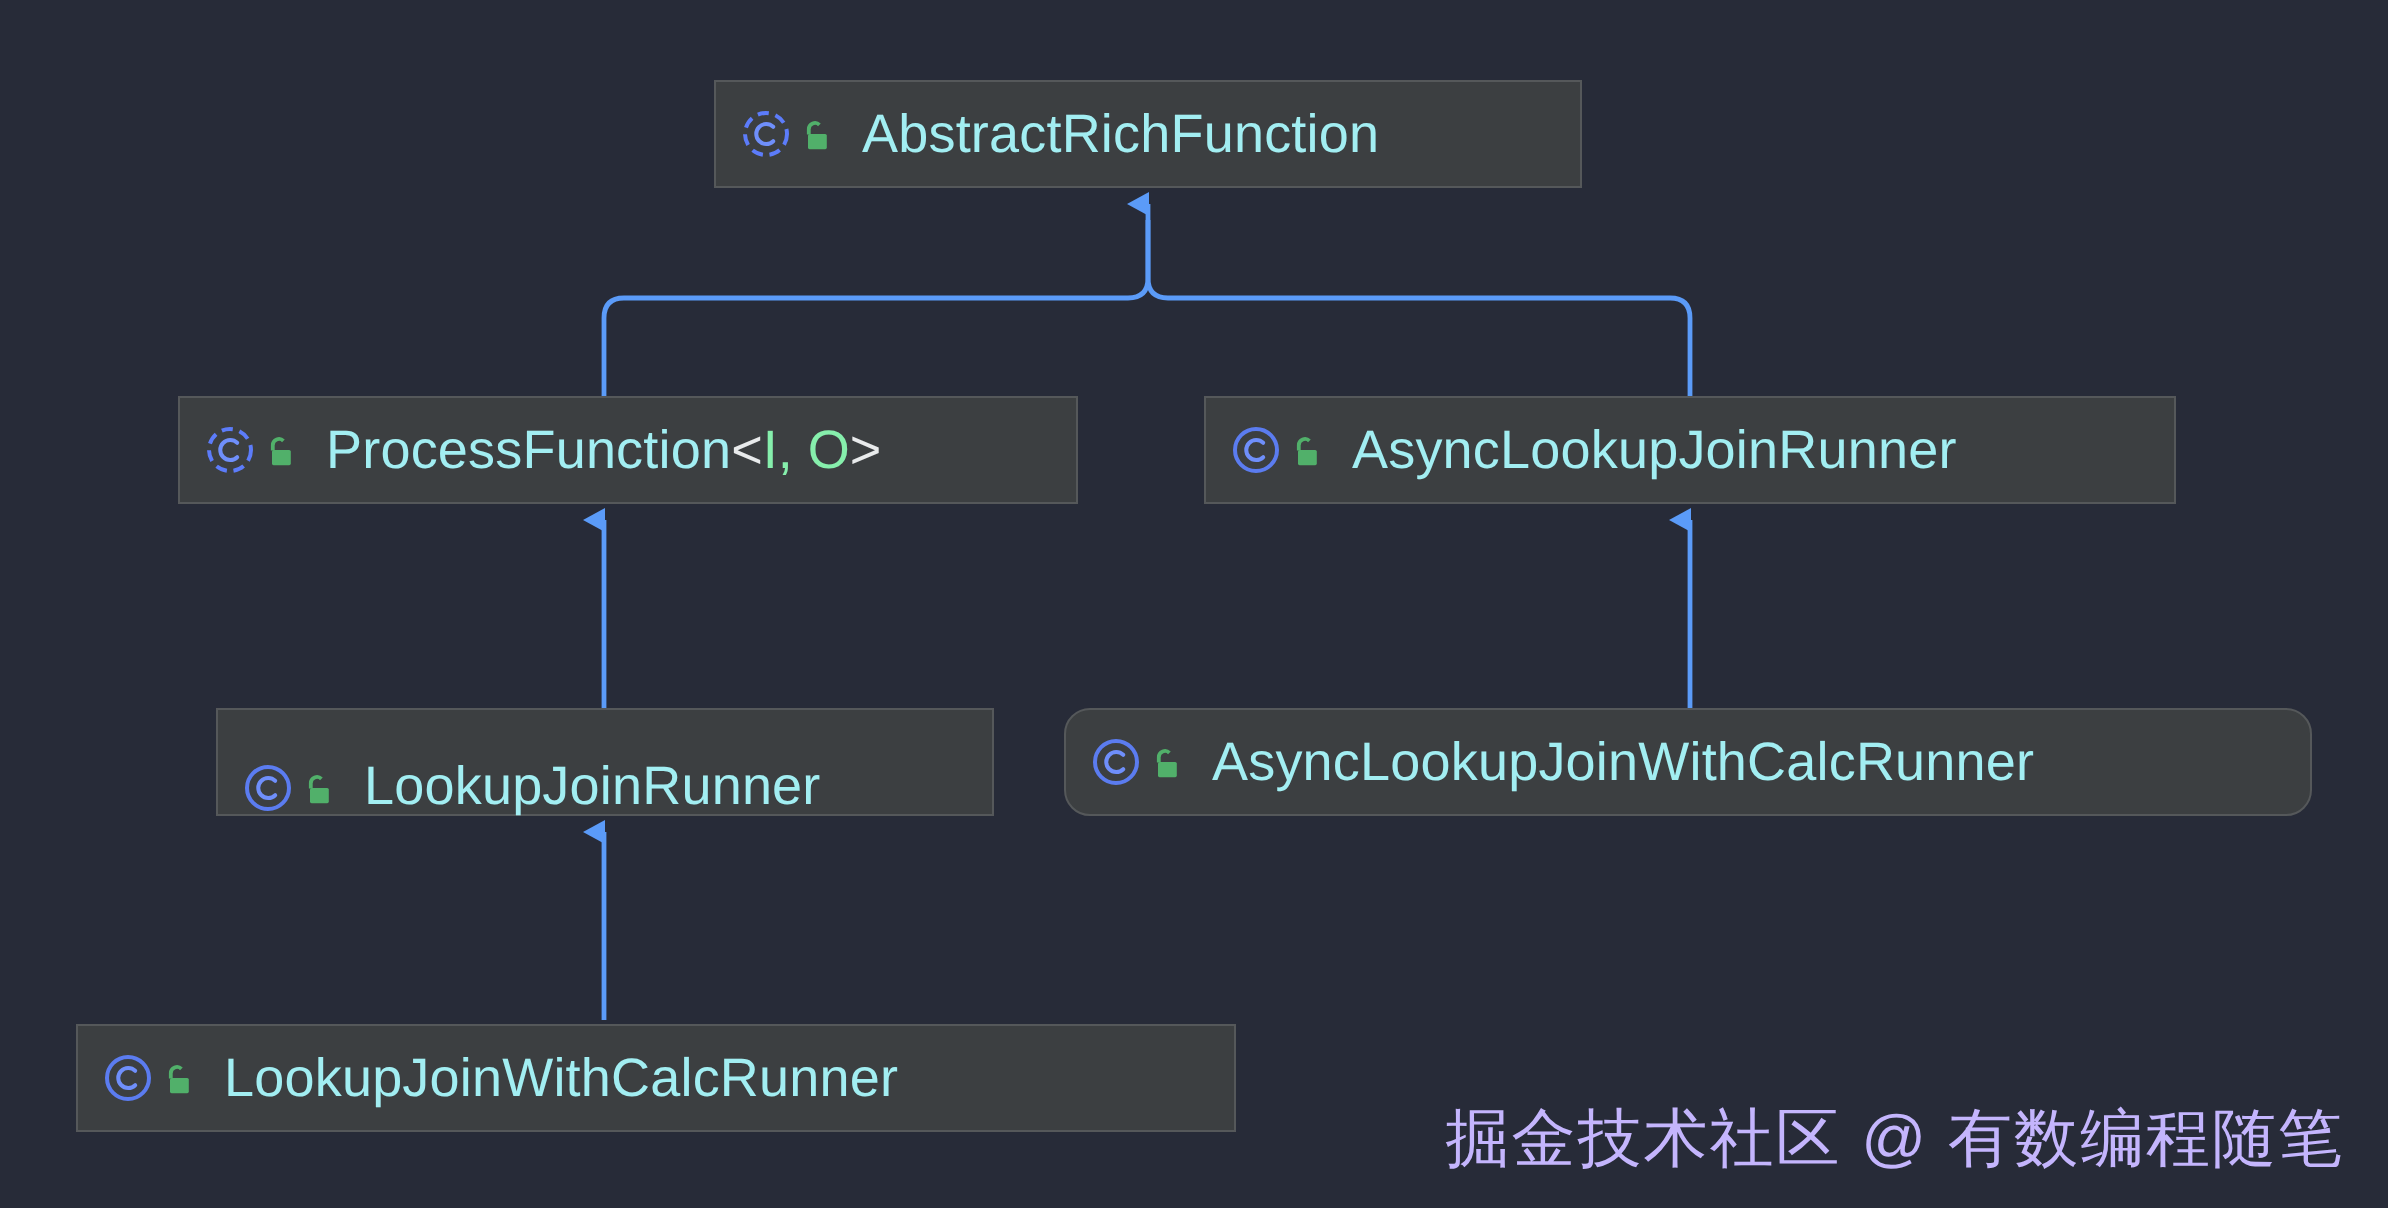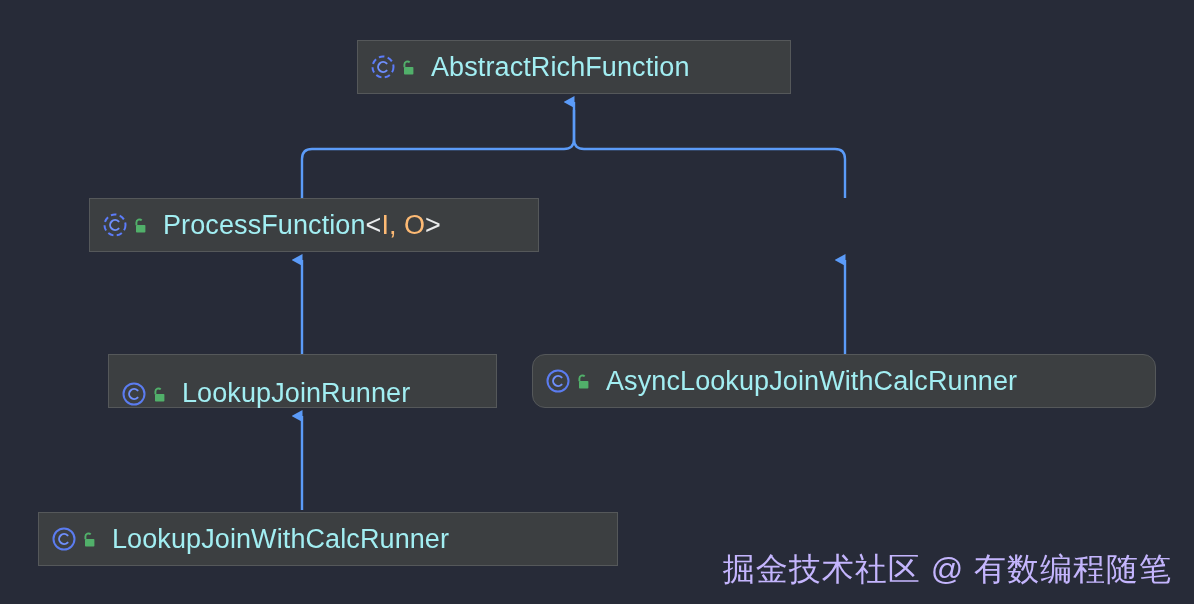--- a/index.html
+++ b/index.html
@@ -63,21 +63,21 @@
     line-height: 1;
     color: #a2eef2;
     letter-spacing: 0.1px;
   }
   .node-generic {
     color: #e9ebec;
     font-size: 27px;
     line-height: 1;
   }
   .node-generic .tp {
-    color: #fdba74;
+    color: #86efac;
   }
   .watermark {
     position: absolute;
     right: 22px;
     bottom: 12px;
     font-size: 32px;
     color: #c4b5fd;
     letter-spacing: 1px;
     white-space: nowrap;
   }
@@ -128,20 +128,33 @@
       </svg>
       <svg class="lock-icon" viewBox="0 0 18 18">
         <path d="M5.4 8.2V5.6a3.1 3.1 0 0 1 5.3-2.2" fill="none" stroke="#51b06a" stroke-width="1.9"></path>
         <rect x="5" y="8" width="9.4" height="7.6" rx="0.8" fill="#51b06a"></rect>
       </svg>
     </span>
     <span class="node-label">ProcessFunction</span>
     <span class="node-generic"><span>&lt;</span><span class="tp">I, O</span><span>&gt;</span></span>
   </div>
 
+  <div class="node" style="left:602px; top:198px; width:486px;">
+    <span class="node-icons">
+      <svg class="class-icon" viewBox="0 0 26 26">
+        <circle cx="13" cy="13" r="10.5" fill="none" stroke="#5b7cf0" stroke-width="2"></circle>
+        <path d="M16.6 9.4a5 5 0 1 0 0 7.2" fill="none" stroke="#6f8ffb" stroke-width="2" stroke-linecap="round"></path>
+      </svg>
+      <svg class="lock-icon" viewBox="0 0 18 18">
+        <path d="M5.4 8.2V5.6a3.1 3.1 0 0 1 5.3-2.2" fill="none" stroke="#51b06a" stroke-width="1.9"></path>
+        <rect x="5" y="8" width="9.4" height="7.6" rx="0.8" fill="#51b06a"></rect>
+      </svg>
+    </span>
+    <span class="node-label">AsyncLookupJoinRunner</span>
+  </div>
 
   <div class="node" style="left:108px; top:354px; width:389px;align-items:flex-end;">
     <span class="node-icons">
       <svg class="class-icon" viewBox="0 0 26 26">
         <circle cx="13" cy="13" r="10.5" fill="none" stroke="#5b7cf0" stroke-width="2"></circle>
         <path d="M16.6 9.4a5 5 0 1 0 0 7.2" fill="none" stroke="#6f8ffb" stroke-width="2" stroke-linecap="round"></path>
       </svg>
       <svg class="lock-icon" viewBox="0 0 18 18">
         <path d="M5.4 8.2V5.6a3.1 3.1 0 0 1 5.3-2.2" fill="none" stroke="#51b06a" stroke-width="1.9"></path>
         <rect x="5" y="8" width="9.4" height="7.6" rx="0.8" fill="#51b06a"></rect>

